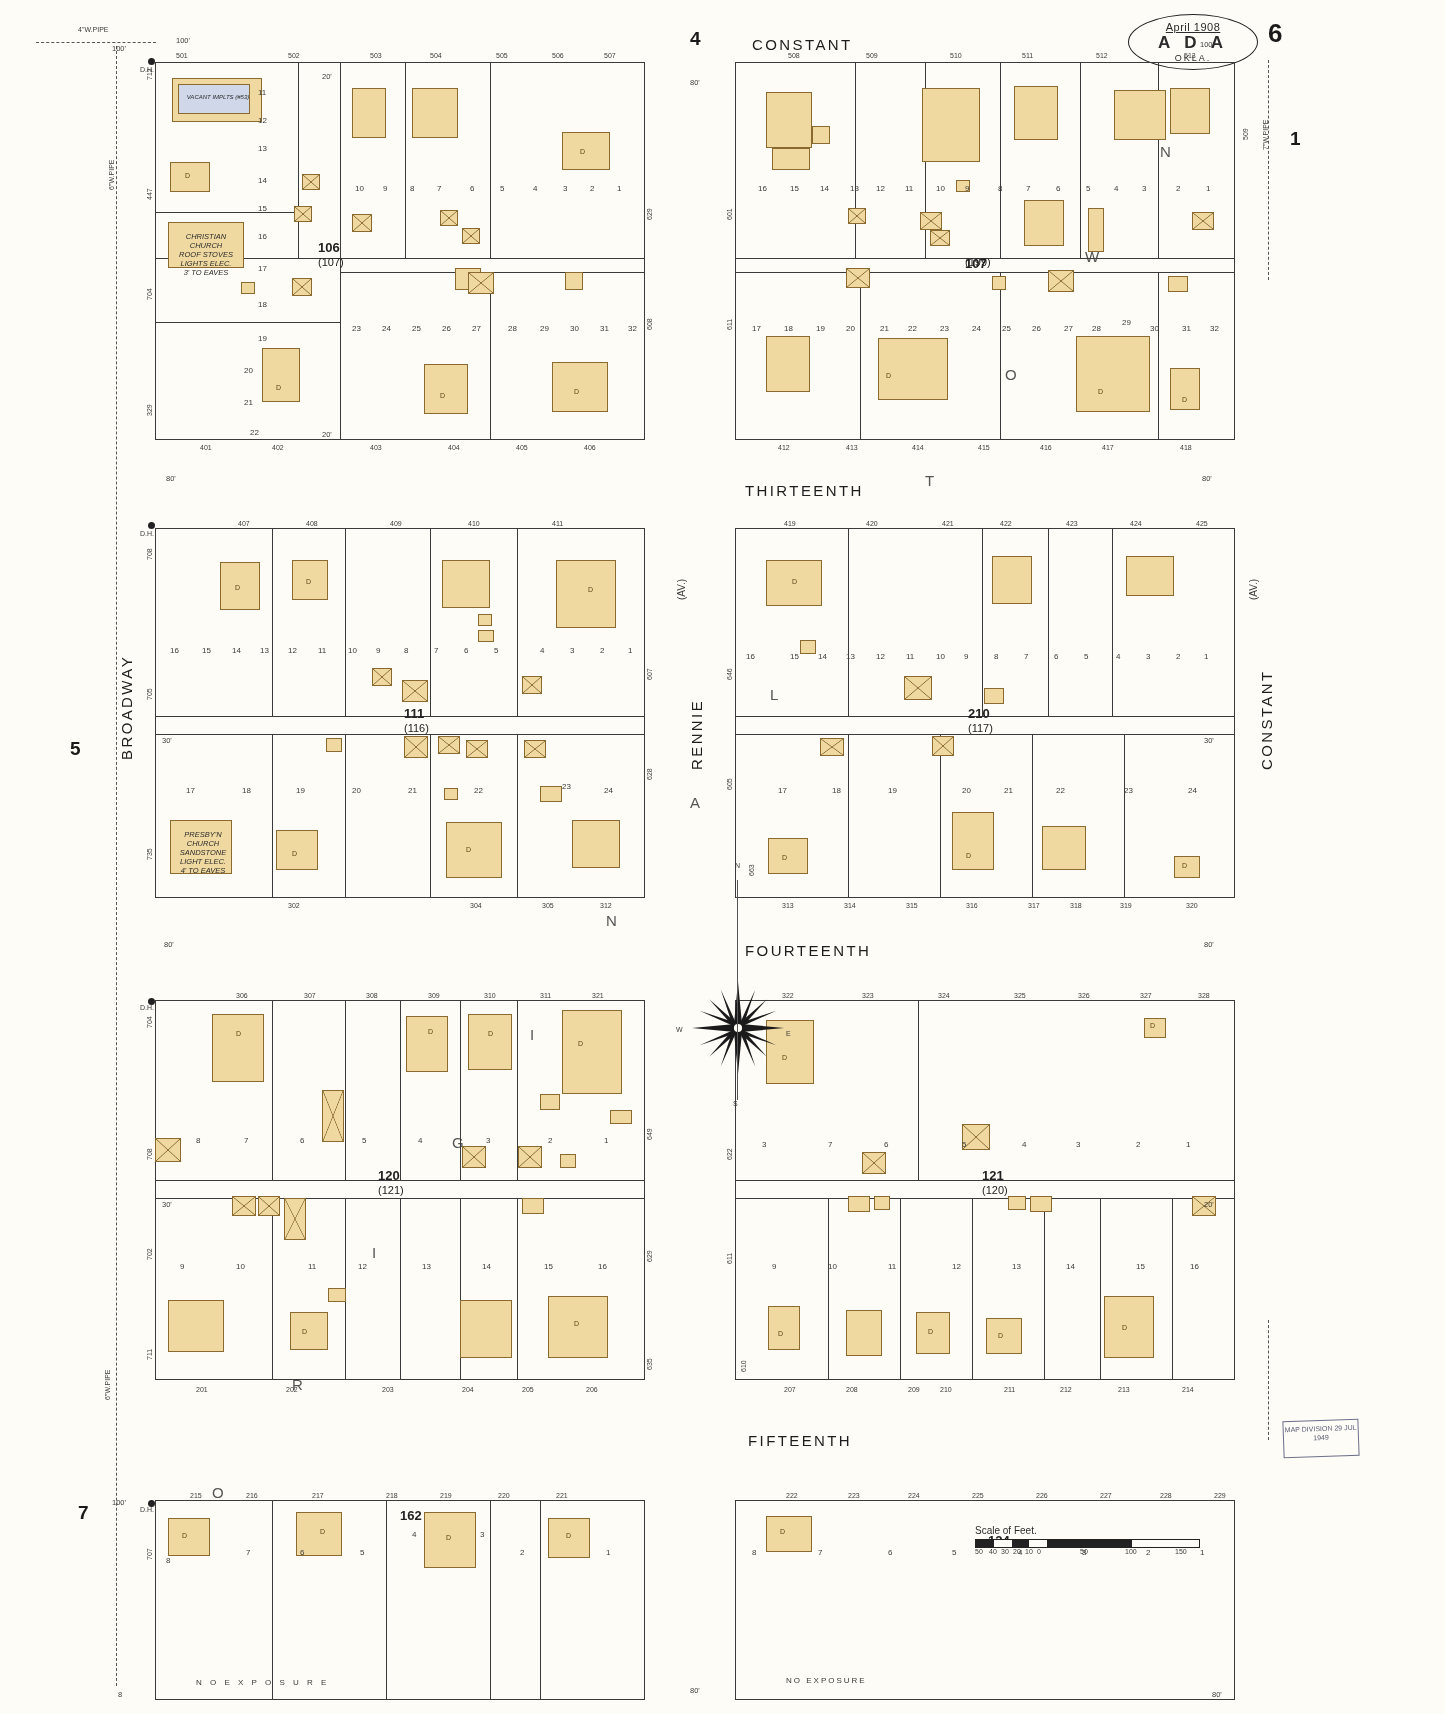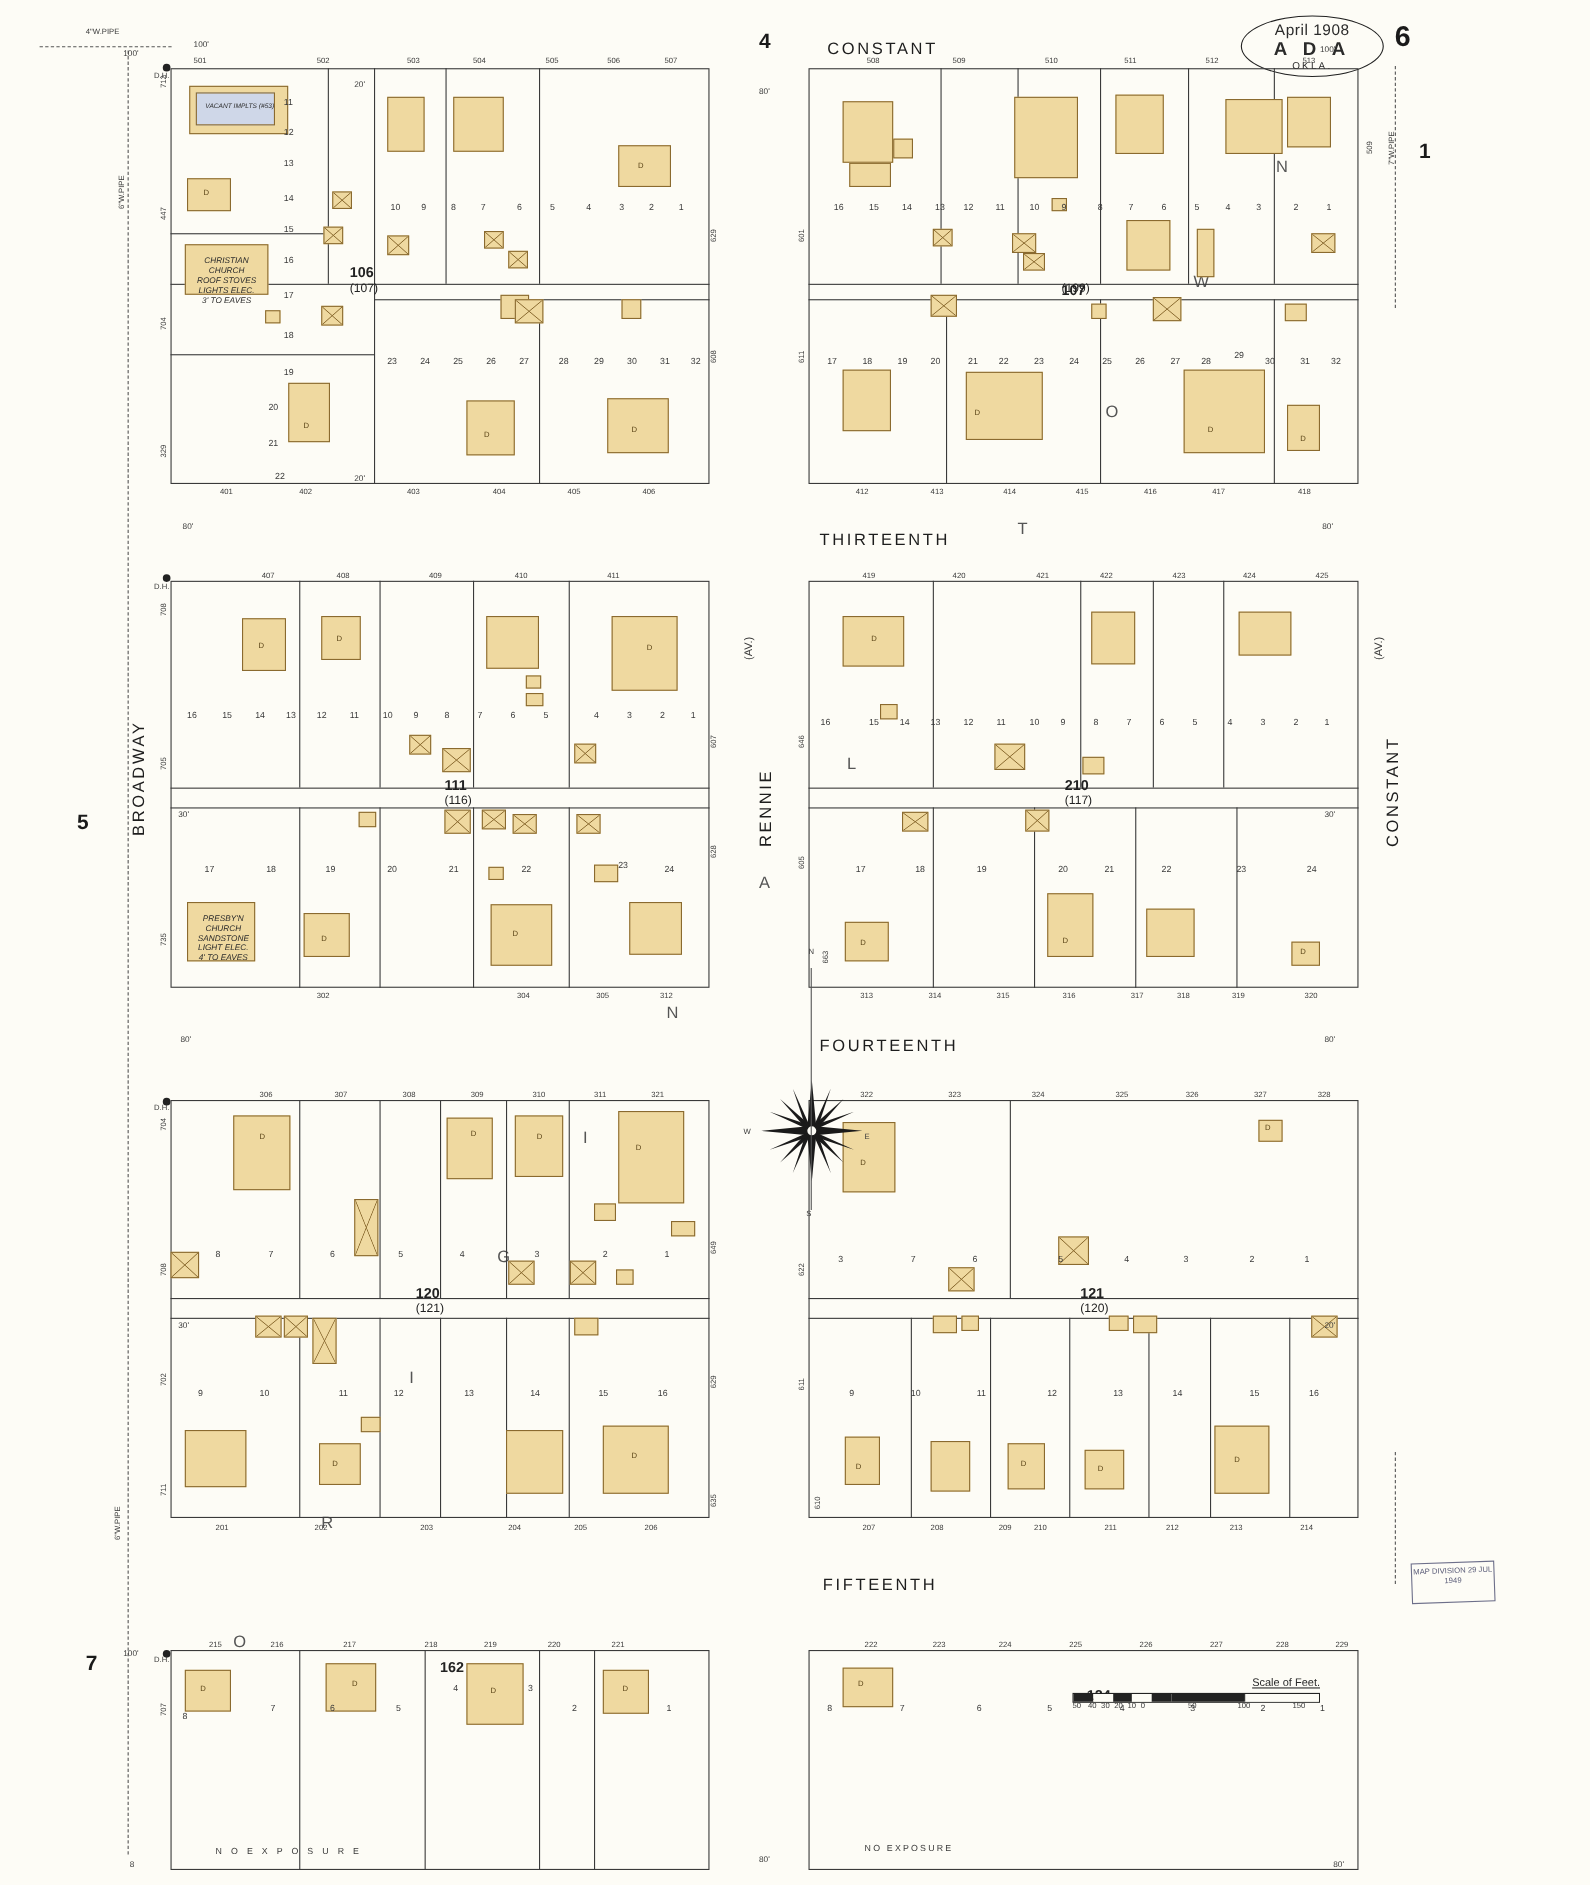--- a/index.html
+++ b/index.html
@@ -27,28 +27,28 @@
   .edge{position:absolute;font-size:19px;font-weight:700;color:#1a1a1a;}
   .churchlbl{position:absolute;font-size:7.5px;line-height:9px;text-align:center;color:#2b2b2b;font-style:italic;}
   .dlab{position:absolute;font-size:7px;color:#5a4416;}
   .dash{position:absolute;border-top:1.2px dashed #555;}
   .dashv{position:absolute;border-left:1.2px dashed #555;}
   .thin{position:absolute;background:#3a3a3a;}
 
   
   #titleOval{position:absolute;left:1128px;top:14px;width:128px;height:54px;border:1.6px solid #222;border-radius:50%;
       display:flex;flex-direction:column;align-items:center;justify-content:center;background:#fdfcf6;}
-  #titleOval .d{font-size:14px;letter-spacing:.5px;}
+  #titleOval .d{font-size:11px;letter-spacing:.5px;text-decoration:underline;}
   #titleOval .n{font-size:17px;letter-spacing:5px;font-weight:700;}
   #titleOval .s{font-size:9px;letter-spacing:2px;}
 
   
   #compass{position:absolute;left:690px;top:980px;width:96px;height:96px;}
   #scalebar{position:absolute;left:975px;top:1525px;width:225px;}
-  #scalebar .lbl{font-size:10px;text-align:right;text-decoration:underline;}
+  #scalebar .lbl{font-size:10px;text-align:left;}
   #scalebar .bar{margin-top:3px;height:7px;border:1px solid #222;display:flex;}
   #scalebar .bar div{height:100%;}
   #stamp{position:absolute;left:1283px;top:1420px;width:74px;height:32px;border:1.2px solid #6d6f8a;color:#5a5c78;
          font-size:7px;text-align:center;padding-top:3px;line-height:9px;transform:rotate(-2deg);}
 </style>
 </head>
 <body>
 
 <div id="sheet">
 

